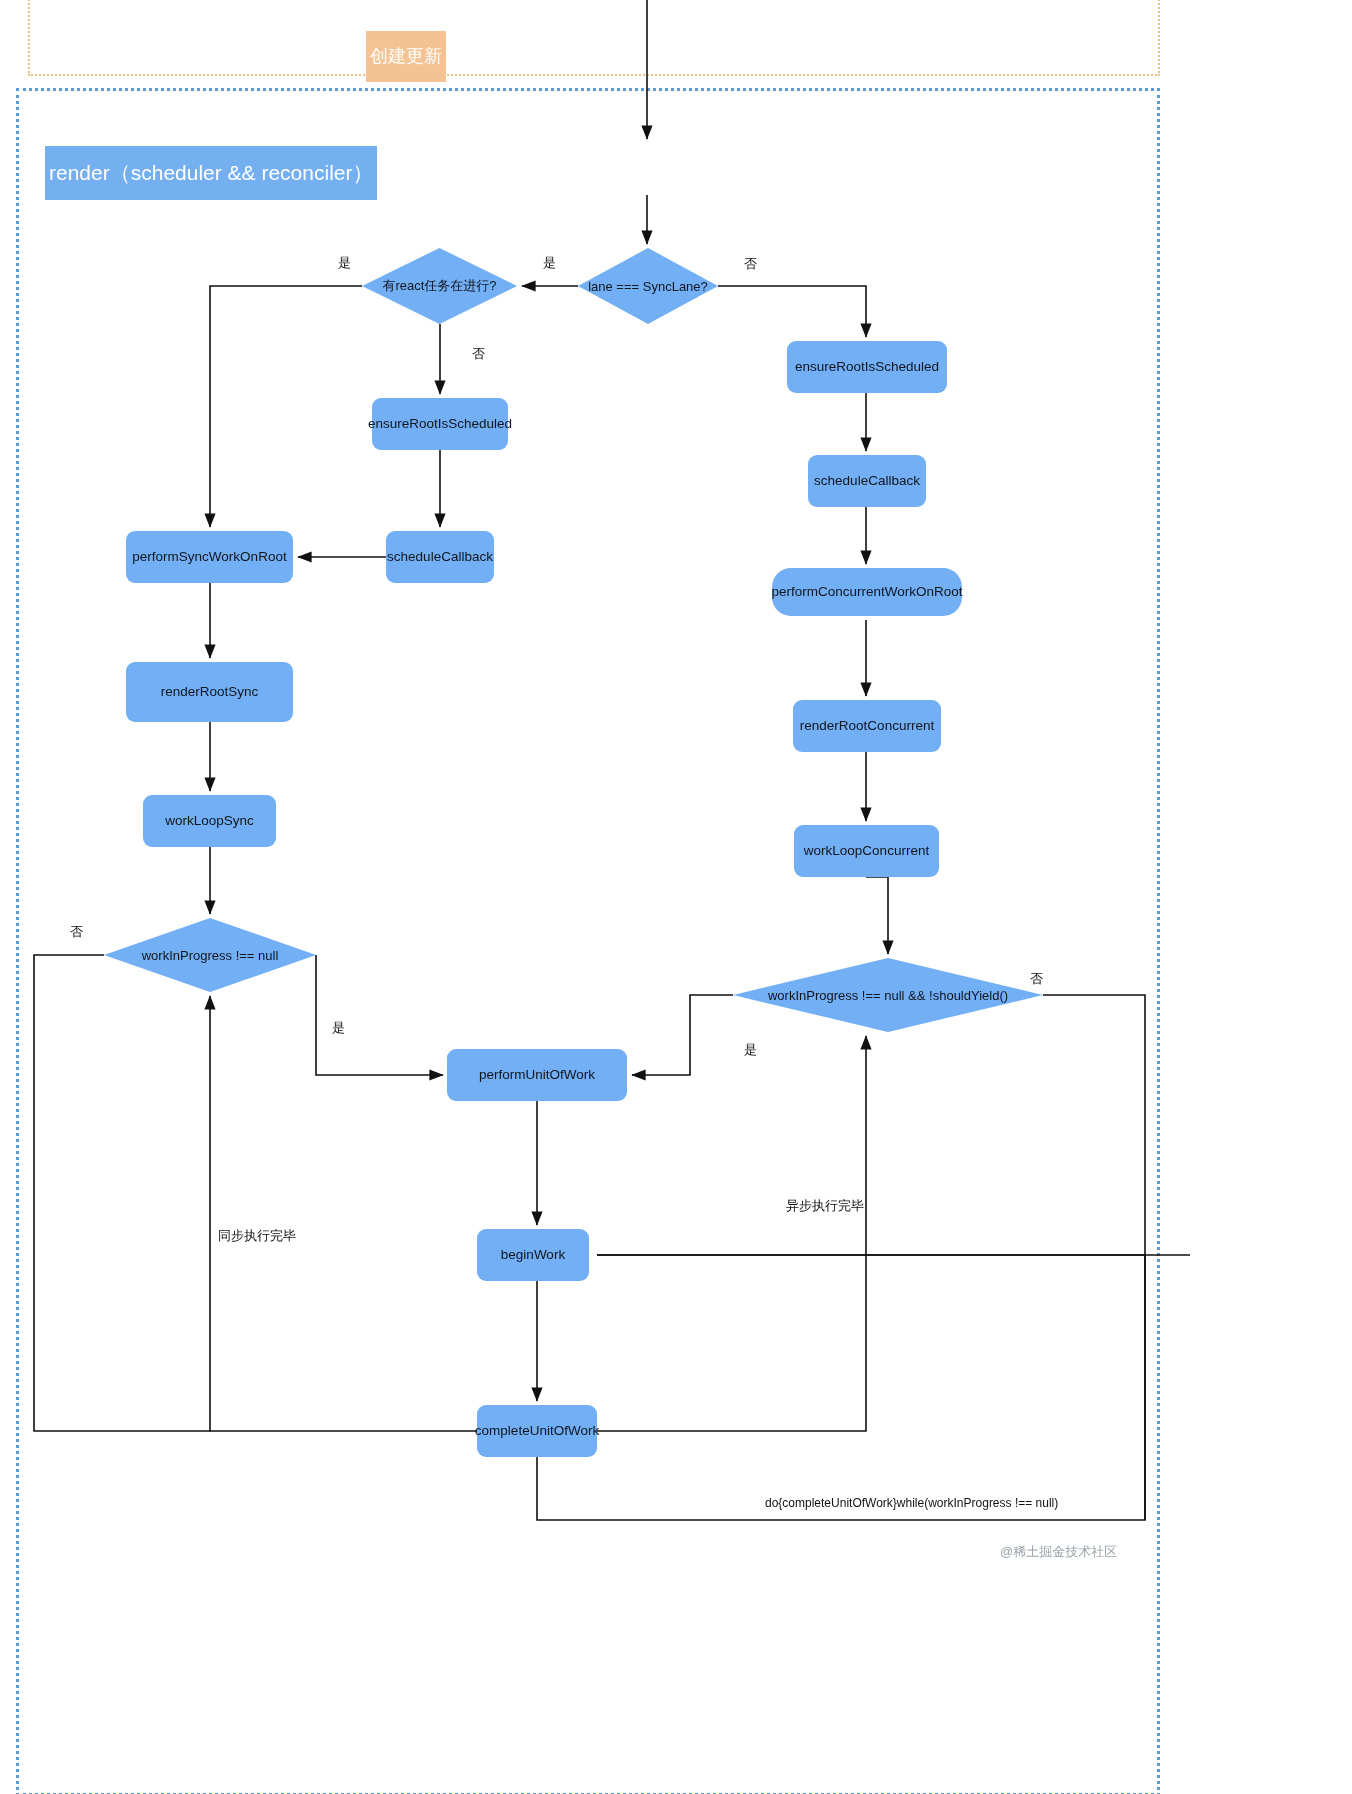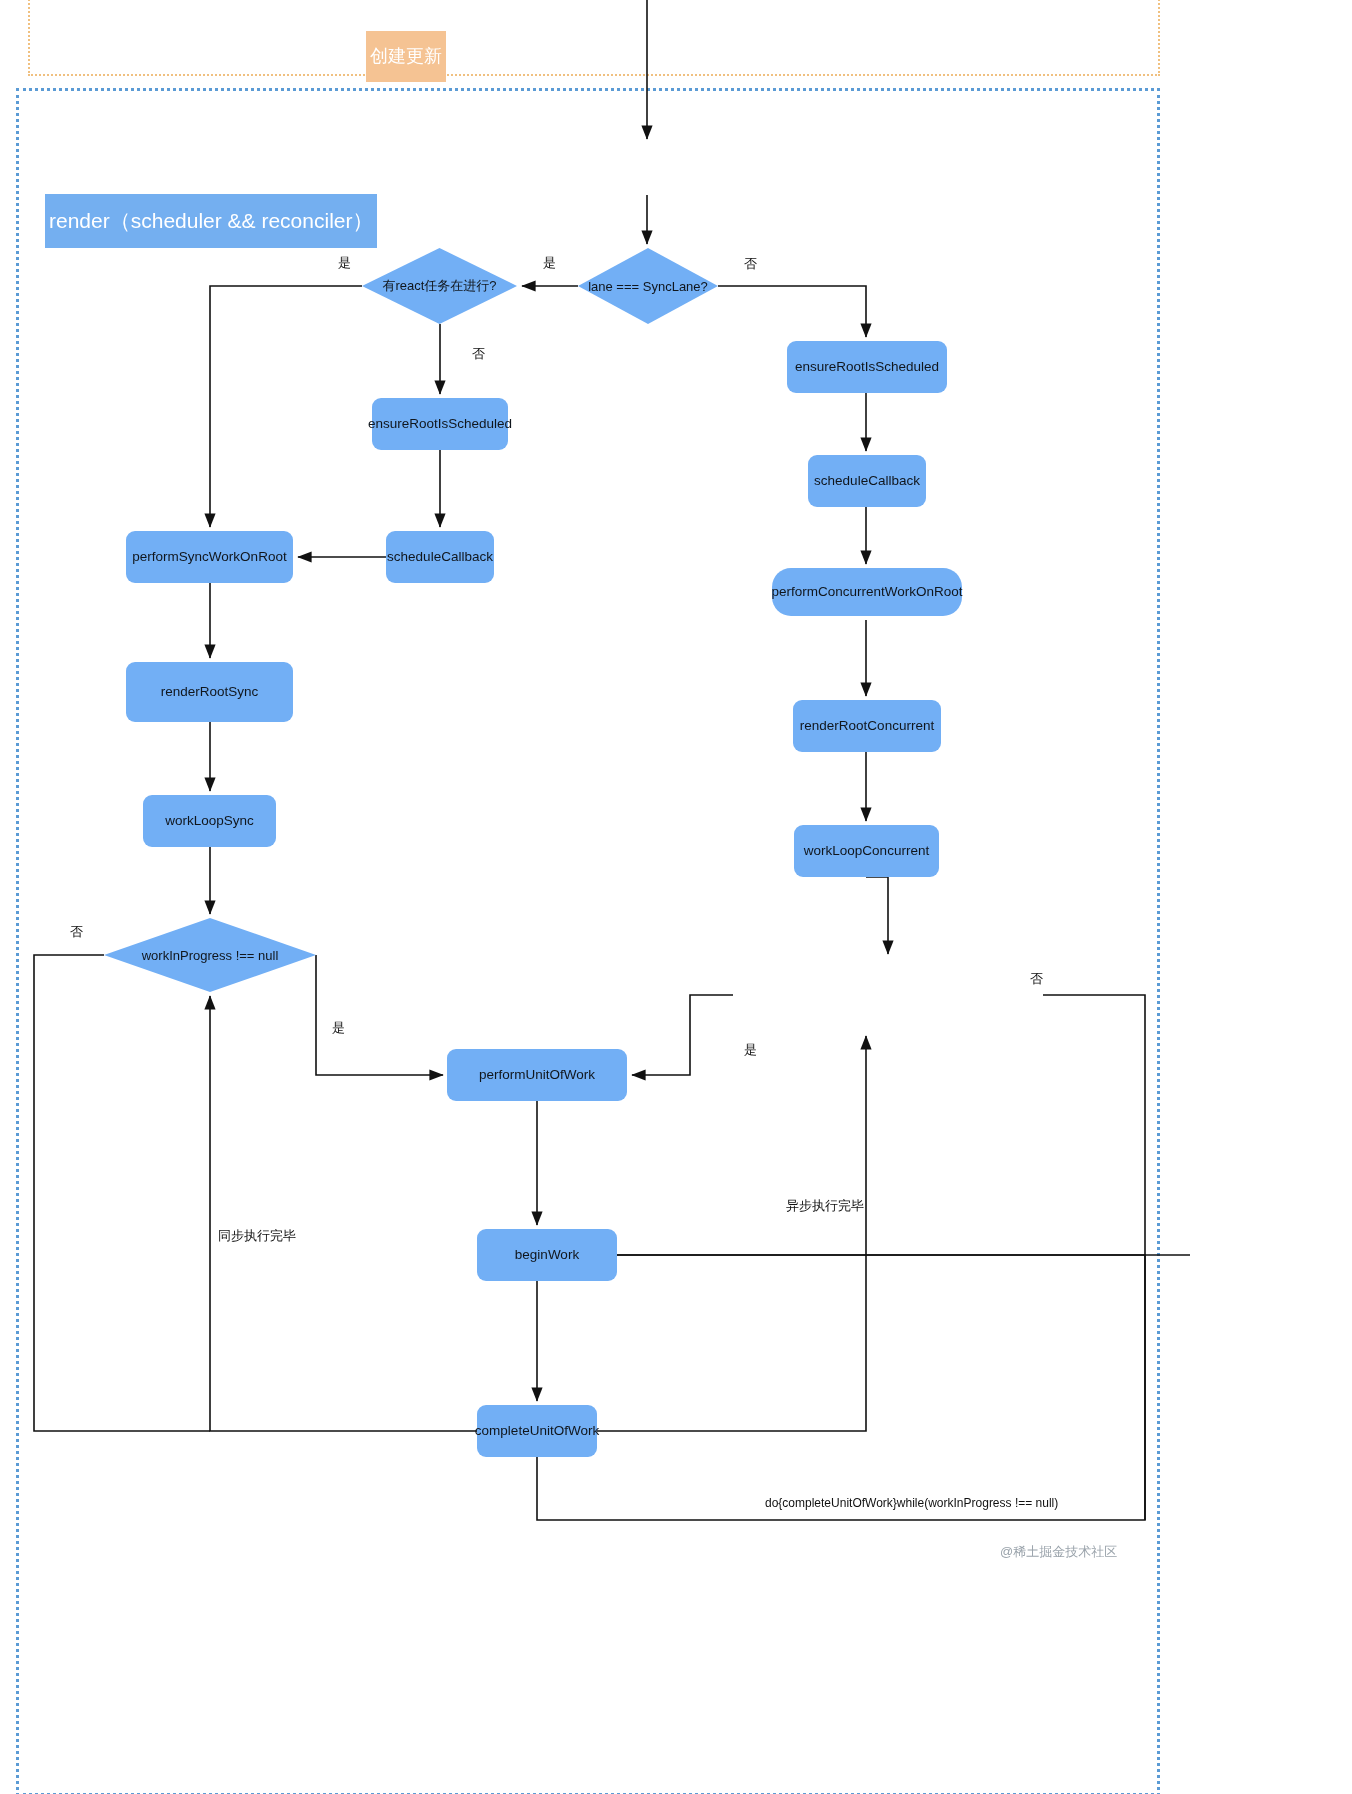--- a/index.html
+++ b/index.html
@@ -24,21 +24,21 @@
 
   .group-label {
     position: absolute;
     font-size: 19px;
     color: #ffffff;
     padding: 14px 4px;
     white-space: nowrap;
     line-height: 1.25;
   }
   .group-label.orange-l { background: #f5c393; font-size: 18px; }
-  .group-label.blue-l   { background: #74aff0; font-size: 21px; margin-top: 48px; }
+  .group-label.blue-l   { background: #74aff0; font-size: 21px; }
 
   
   .node {
     position: absolute;
     background: #72aff5;
     border-radius: 9px;
     color: #10161d;
     font-size: 13.5px;
     display: flex;
     align-items: center;
@@ -212,26 +212,30 @@
 
   <div class="node" style="left:143px; top:795px; width:133px; height:52px;">
     <span>workLoopSync</span>
   </div>
 
   <div class="diamond-wrap" style="left:104px; top:918px; width:212px; height:74px;">
     <div class="diamond-shape"></div>
     <div class="diamond-label">workInProgress !== null</div>
   </div>
 
+  <div class="diamond-wrap" style="left:733px; top:958px; width:310px; height:74px;">
+    <div class="diamond-shape"></div>
+    <div class="diamond-label">workInProgress !== null &amp;&amp; !shouldYield()</div>
+  </div>
 
   <div class="node" style="left:447px; top:1049px; width:180px; height:52px;">
     <span>performUnitOfWork</span>
   </div>
 
-  <div class="node" style="left:477px; top:1229px; width:140px; height:52px;">
+  <div class="node" style="left:477px; top:1229px; width:112px; height:52px;">
     <span>beginWork</span>
   </div>
 
   <div class="node" style="left:477px; top:1405px; width:120px; height:52px;">
     <span>completeUnitOfWork</span>
   </div>
 
   <div class="edge-label" style="left:543px; top:254px;">是</div>
   <div class="edge-label" style="left:744px; top:255px;">否</div>
   <div class="edge-label" style="left:338px; top:254px;">是</div>

